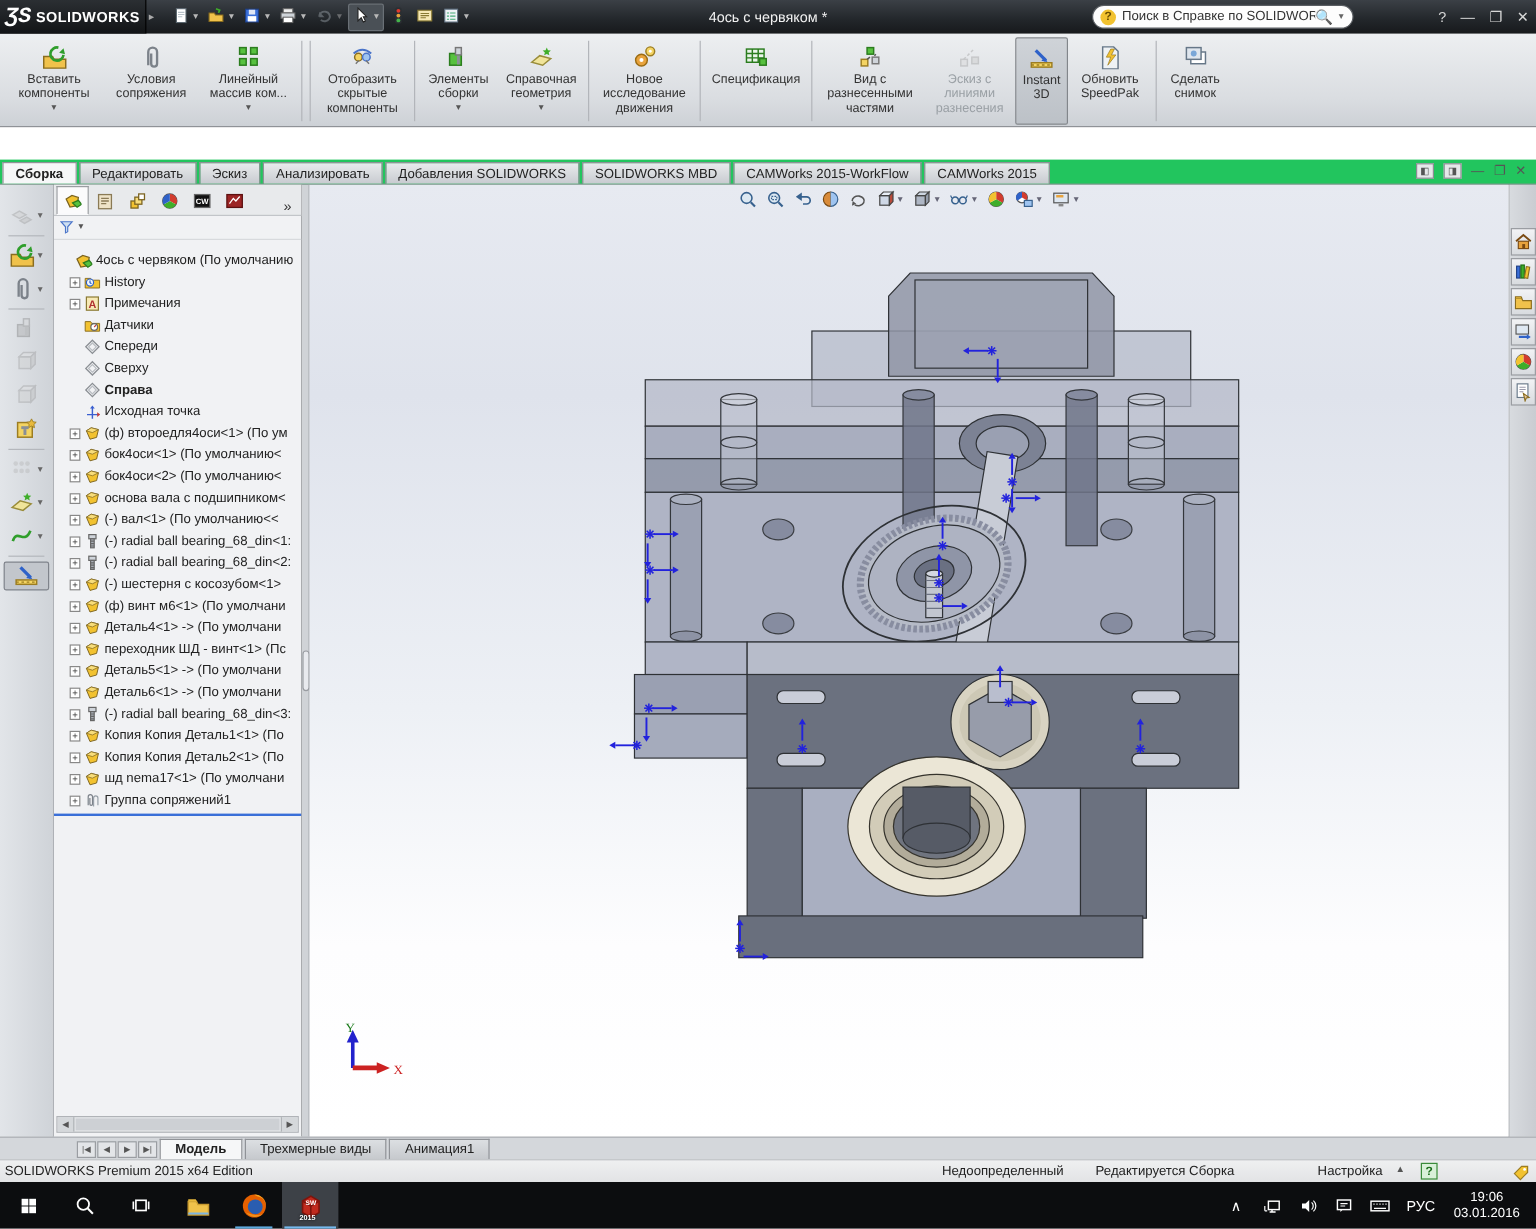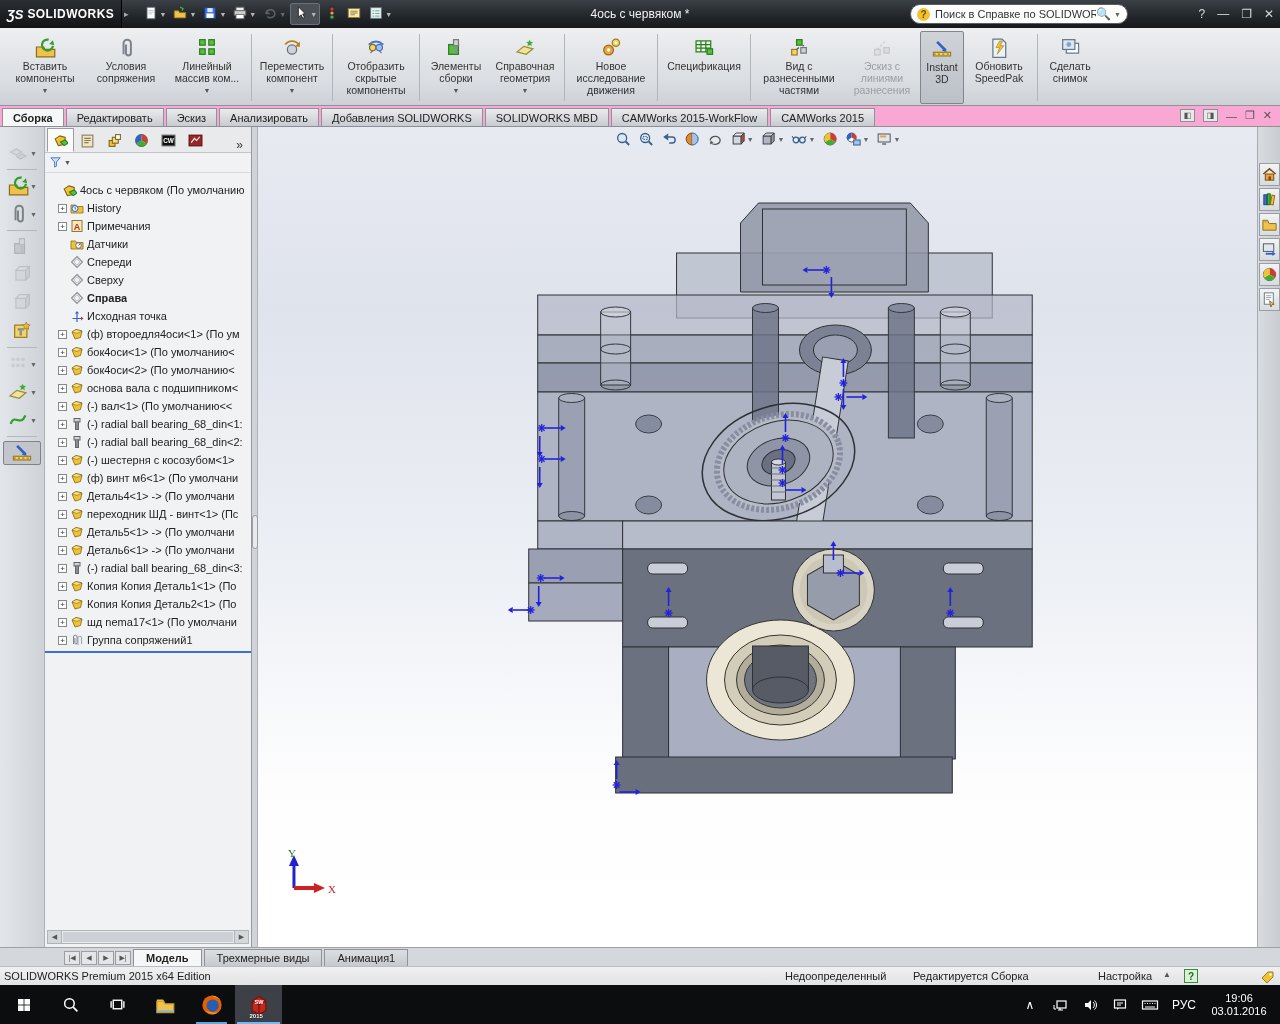--- a/index.html
+++ b/index.html
@@ -5,21 +5,21 @@
   * { margin:0; padding:0; box-sizing:border-box; }
   html,body { width:1280px; height:1024px; overflow:hidden;
     font-family:"Liberation Sans", sans-serif; font-size:11px; color:#222; }
   .col { display:flex; flex-direction:column; height:100%; }
 
   
   .titlebar { height:28px; background:linear-gradient(#3b4046,#22262a 60%,#17191c);
     display:flex; align-items:center; color:#e8e8e8; position:relative; }
   .sw-logo { height:28px; width:122px; background:linear-gradient(#2b2f33,#121416);
     display:flex; align-items:center; justify-content:center; gap:4px; border-right:1px solid #000; }
-  .sw-logo .ds { font-weight:bold; font-style:italic; font-size:13px; color:#fff; }
+  .sw-logo .ds { font-weight:bold; font-style:italic; font-size:18px; color:#fff;font-family:Liberation Mono, monospace; }
   .sw-logo .nm { font-weight:bold; font-size:12px; letter-spacing:.4px; color:#fff; }
   .logo-arr { color:#aaa; font-size:9px; margin:0 4px 0 2px; }
   .qat { display:flex; align-items:center; gap:2px; margin-left:8px; }
   .qat-btn { display:flex; align-items:center; padding:1px 2px; border-radius:2px; }
   .qat-btn.pressed { background:#4a5056; border:1px solid #6a7076; }
   .qat-btn .dd { color:#b8b8b8; font-size:7px; margin-left:1px; }
   .qat-btn.dis { opacity:.45; }
   .doc-title { position:absolute; left:0; right:0; text-align:center; font-size:12px; color:#f0f0f0; pointer-events:none; }
   .search-box { position:absolute; right:152px; top:4px; width:218px; height:20px; background:#fdfdfd;
     border:1px solid #5a5e63; border-radius:10px; display:flex; align-items:center; padding:0 6px; color:#444; }
@@ -38,22 +38,22 @@
     padding-top:3px; text-align:center; line-height:12px; color:#333; flex:none; }
   .rb .ric { height:26px; display:flex; align-items:center; }
   .rb .rlb { font-size:10.5px; white-space:pre-line; }
   .rb .dd { font-size:7px; color:#555; margin-top:1px; }
   .rb.dis { color:#9aa0a5; }
   .rb.dis svg { opacity:.4; filter:grayscale(1); }
   .rb.active { background:linear-gradient(#cfd3d8,#bcc1c7); border:1px solid #82868b; border-radius:2px; }
   .rsep { width:1px; background:#b2b5ba; margin:3px 3px; }
 
   
-  .cmdtabs { height:21px; background:#f9a8d4; display:flex; align-items:flex-end; padding-left:2px;
-    border-bottom:1px solid #8c8f94; position:relative; }
+  .cmdtabs { height:21px; background:#22c55e; display:flex; align-items:flex-end; padding-left:2px;
+    border-bottom:1px solid #8c8f94; position:relative;margin-top:27px; }
   .ctab { padding:3px 10px 2px; background:linear-gradient(#e9ebed,#c8cbd0); border:1px solid #8f9297;
     border-bottom:none; margin-right:2px; color:#222; white-space:nowrap; }
   .ctab.active { background:#f6f7f8; font-weight:bold; }
   .ct-ctrl { position:absolute; right:8px; top:3px; display:flex; gap:8px; align-items:center; color:#555; }
   .ct-box { width:15px; height:13px; border:1px solid #8a8d92; background:#e6e8ea; font-size:8px;
     display:flex; align-items:center; justify-content:center; color:#555; }
 
   
   .main { flex:1; display:flex; position:relative; min-height:0; }
   .lstrip { width:45px; background:linear-gradient(90deg,#e2e5e9,#cfd3d8); border-right:1px solid #aeb1b6;
@@ -247,31 +247,20 @@
             <rect x="3" y="3" width="4.5" height="4.5" fill="#57c13f" stroke="#2b7d1e"></rect>
             <rect x="10.5" y="3" width="4.5" height="4.5" fill="#57c13f" stroke="#2b7d1e"></rect>
             <rect x="3" y="10.5" width="4.5" height="4.5" fill="#57c13f" stroke="#2b7d1e"></rect>
             <rect x="10.5" y="10.5" width="4.5" height="4.5" fill="#57c13f" stroke="#2b7d1e"></rect>
           </svg>
         </div>
         <div class="rlb">Линейный массив ком...</div>
         <div class="dd">▼</div>
       </div>
       <div class="rsep"></div>
-      <div class="rb" style="width: 74px;">
-        <div class="ric">
-          <svg width="22" height="22" viewBox="0 0 18 18">
-            <circle cx="9" cy="11" r="3.8" fill="#cdd2d8" stroke="#6b7077"></circle>
-            <path d="M3.5 7a6.5 6 0 0 1 11 0" fill="none" stroke="#b5841f" stroke-width="1.6"></path>
-            <path d="M15.5 4.5v4.2h-4.2z" fill="#b5841f"></path>
-          </svg>
-        </div>
-        <div class="rlb">Переместить компонент</div>
-        <div class="dd">▼</div>
-      </div>
       <div class="rsep"></div>
       <div class="rb" style="width: 80px;">
         <div class="ric">
           <svg width="22" height="22" viewBox="0 0 18 18">
             <path d="M3 7q6-5 12 0" fill="none" stroke="#4a74c9" stroke-width="1.4"></path>
             <circle cx="6.3" cy="9.5" r="2.6" fill="#f4d463" stroke="#8a6d1f"></circle>
             <circle cx="11.7" cy="9.5" r="2.6" fill="#9fc4f0" stroke="#4a74c9"></circle>
             <path d="M4.5 14l2-2.2M13.5 14l-2-2.2" stroke="#777"></path>
           </svg>
         </div>

